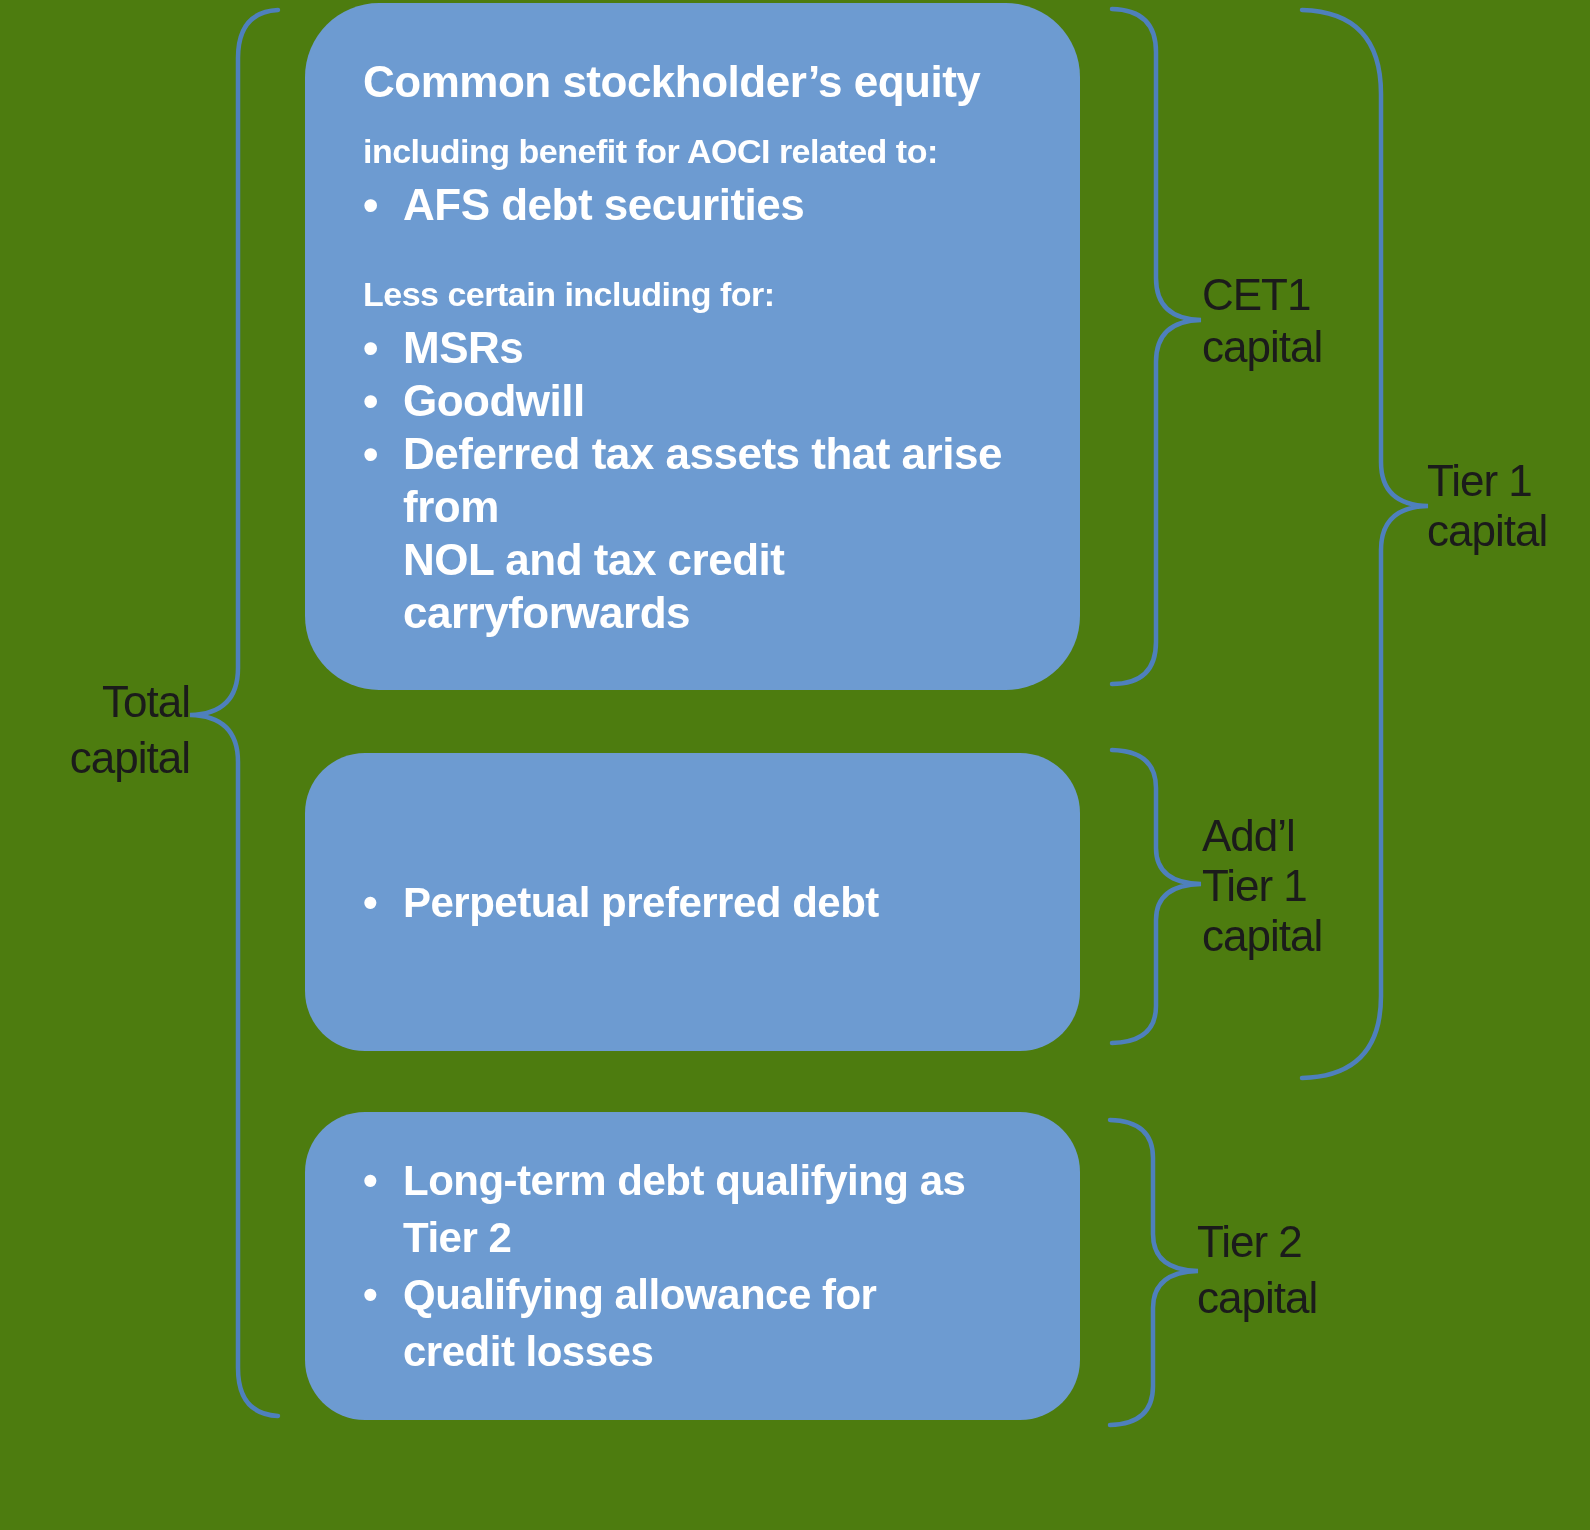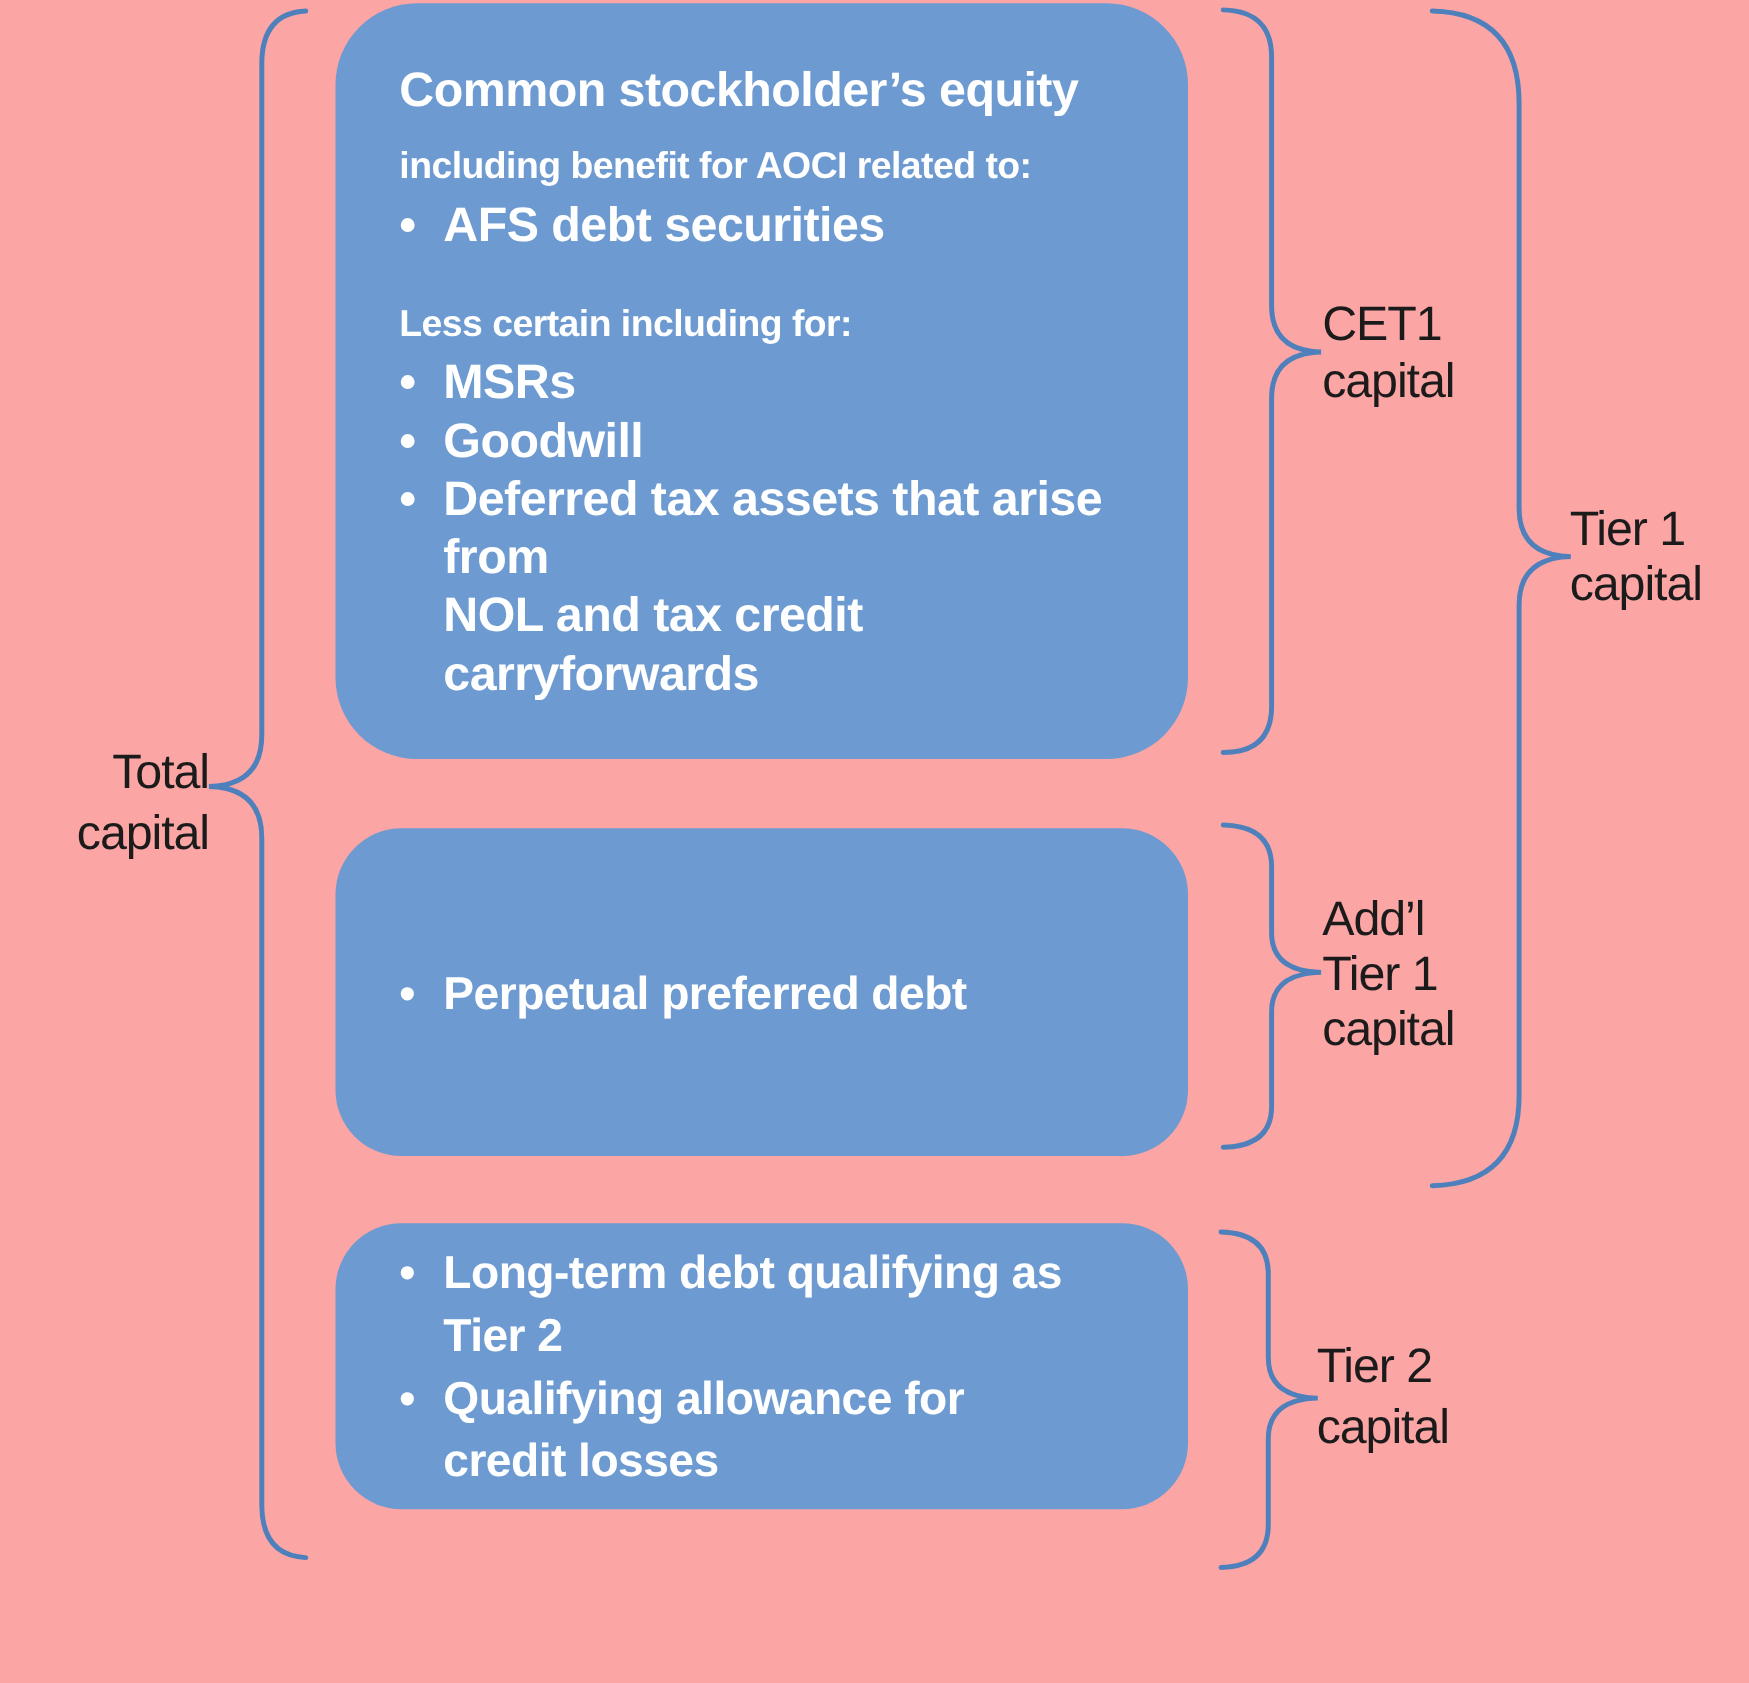--- a/index.html
+++ b/index.html
@@ -1,20 +1,20 @@
 <!DOCTYPE html>
 <html style="--box_fill: #6D9BD1; --brace_stroke: #4E80BC; --box_text: #FFFFFF; --label_text: #1B1B1B;"><head>
 <meta charset="utf-8">
 <style>
   html, body { margin: 0; padding: 0; background: #ffffff; }
   .canvas {
     position: relative;
     width: 1590px;
     height: 1530px;
-    background: #fca5a5;
+    background: #4d7c0f;
     font-family: "Liberation Sans", "DejaVu Sans", sans-serif;
     overflow: hidden;
   }
   .braces-overlay {
     position: absolute;
     left: 0; top: 0;
     width: 1590px; height: 1530px;
   }
   .braces-overlay path {
     fill: none;
@@ -27,21 +27,21 @@
     left: 305px;
     width: 775px;
     background: var(--box_fill, #6D9BD1);
     color: var(--box_text, #ffffff);
     box-sizing: border-box;
     font-weight: bold;
     letter-spacing: -0.5px;
   }
   .box-1 { top: 3px;    height: 687px; border-radius: 74px; padding: 54px 30px 0 58px; }
   .box-2 { top: 753px;  height: 298px; border-radius: 60px; display: flex; align-items: center; padding: 0 30px 0 58px; }
-  .box-3 { top: 1112px; height: 260px; border-radius: 60px; display: flex; align-items: center; padding: 0 30px 0 58px; }
+  .box-3 { top: 1112px; height: 308px; border-radius: 60px; display: flex; align-items: center; padding: 0 30px 0 58px; }
   .box-title {
     font-size: 44px;
     line-height: 50px;
     margin: 0 0 18px 0;
   }
   .box-heading {
     font-size: 34px;
     line-height: 53px;
     margin: 0;
   }

